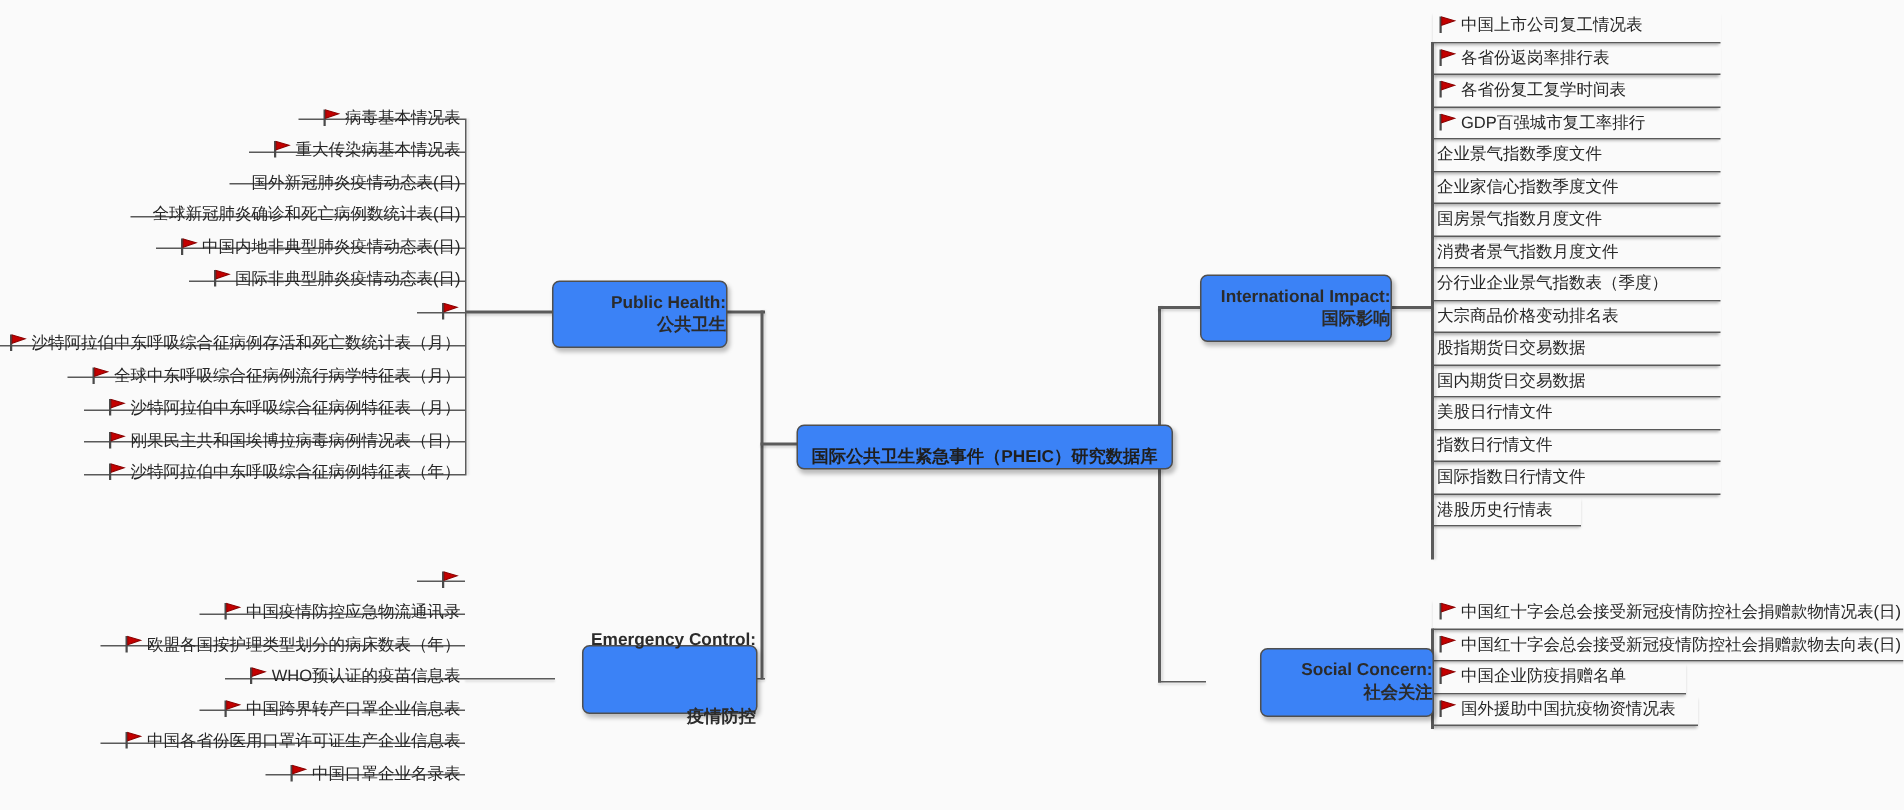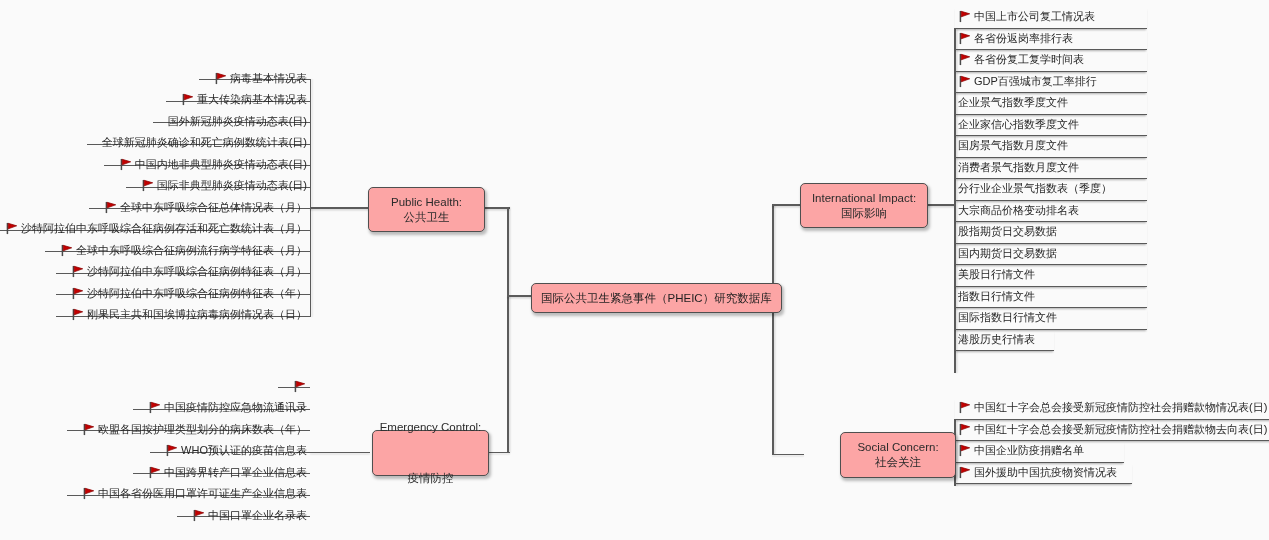--- a/index.html
+++ b/index.html
@@ -42,26 +42,26 @@
   .side-left .leaf-node{padding-left:15px;margin-top:20px;}
   .side-right .leaf-node{padding-right:15px;}
   #group-ii .leaf-node{width:192px;}
   #group-ii div.leaf-row:last-of-type .leaf-node{width:99px;}
   #group-sc div.leaf-row:nth-of-type(3) .leaf-node,
   #group-sc div.leaf-row:nth-of-type(4) .leaf-node{min-width:169px;}
   .flag{display:inline-flex;align-items:center;flex:0 0 auto;margin-right:1px;}
   .leaf-label{display:inline-block;}
 
   
-  .node{position:absolute;z-index:2;background:#fca5a5;border:1.5px solid #4f4f4f;border-radius:5px;
+  .node{position:absolute;z-index:2;background:#3b82f6;border:1.5px solid #4f4f4f;border-radius:5px;
         box-shadow:1.5px 2.5px 3px rgba(0,0,0,.25);display:flex;flex-direction:column;
-        align-items:center;justify-content:center;color:#2b2b2b;}
+        align-items:flex-end;justify-content:center;color:#2b2b2b;font-weight:bold;}
   .branch{font-size:11.5px;line-height:1.3;text-align:center;}
   #node-ph{left:368px;top:187px;width:115px;height:43px;}
-  #node-ec{left:372px;top:430px;width:115px;height:44px;gap:36px;}
+  #node-ec{left:388px;top:430px;width:115px;height:44px;gap:36px;}
   #node-ii{left:800px;top:183px;width:126px;height:43px;}
   #node-sc{left:840px;top:432px;width:114px;height:44px;}
   #node-center{left:531px;top:283px;height:28px;padding:0 9px;font-size:11.5px;
                flex-direction:row;white-space:nowrap;color:#1f1f1f;}
 </style>
 </head>
 <body>
 
 <div class="canvas">
 
@@ -146,21 +146,20 @@
       </div>
 
       <div class="leaf-row">
         <span class="leaf-node">
           <span class="flag">
             <svg width="13" height="13" viewBox="0 0 14 14">
               <line x1="2.6" y1="1" x2="2.6" y2="13" stroke="#4a4a4a" stroke-width="1.6"></line>
               <path d="M3.4 1.4 L12.6 4.1 L3.4 7.4 Z" fill="#c40000" stroke="#8a0000" stroke-width="0.8"></path>
             </svg>
           </span>
-          <span class="leaf-label">全球中东呼吸综合征总体情况表（月）</span>
         </span>
       </div>
 
       <div class="leaf-row">
         <span class="leaf-node">
           <span class="flag">
             <svg width="13" height="13" viewBox="0 0 14 14">
               <line x1="2.6" y1="1" x2="2.6" y2="13" stroke="#4a4a4a" stroke-width="1.6"></line>
               <path d="M3.4 1.4 L12.6 4.1 L3.4 7.4 Z" fill="#c40000" stroke="#8a0000" stroke-width="0.8"></path>
             </svg>
@@ -194,33 +193,33 @@
       </div>
 
       <div class="leaf-row">
         <span class="leaf-node">
           <span class="flag">
             <svg width="13" height="13" viewBox="0 0 14 14">
               <line x1="2.6" y1="1" x2="2.6" y2="13" stroke="#4a4a4a" stroke-width="1.6"></line>
               <path d="M3.4 1.4 L12.6 4.1 L3.4 7.4 Z" fill="#c40000" stroke="#8a0000" stroke-width="0.8"></path>
             </svg>
           </span>
+          <span class="leaf-label">刚果民主共和国埃博拉病毒病例情况表（日）</span>
+        </span>
+      </div>
+
+      <div class="leaf-row">
+        <span class="leaf-node">
+          <span class="flag">
+            <svg width="13" height="13" viewBox="0 0 14 14">
+              <line x1="2.6" y1="1" x2="2.6" y2="13" stroke="#4a4a4a" stroke-width="1.6"></line>
+              <path d="M3.4 1.4 L12.6 4.1 L3.4 7.4 Z" fill="#c40000" stroke="#8a0000" stroke-width="0.8"></path>
+            </svg>
+          </span>
           <span class="leaf-label">沙特阿拉伯中东呼吸综合征病例特征表（年）</span>
-        </span>
-      </div>
-
-      <div class="leaf-row">
-        <span class="leaf-node">
-          <span class="flag">
-            <svg width="13" height="13" viewBox="0 0 14 14">
-              <line x1="2.6" y1="1" x2="2.6" y2="13" stroke="#4a4a4a" stroke-width="1.6"></line>
-              <path d="M3.4 1.4 L12.6 4.1 L3.4 7.4 Z" fill="#c40000" stroke="#8a0000" stroke-width="0.8"></path>
-            </svg>
-          </span>
-          <span class="leaf-label">刚果民主共和国埃博拉病毒病例情况表（日）</span>
         </span>
       </div>
     </div>
 
   <div class="leaf-group side-left" id="group-ec">
 
       <div class="leaf-row">
         <span class="leaf-node">
           <span class="flag">
             <svg width="13" height="13" viewBox="0 0 14 14">

